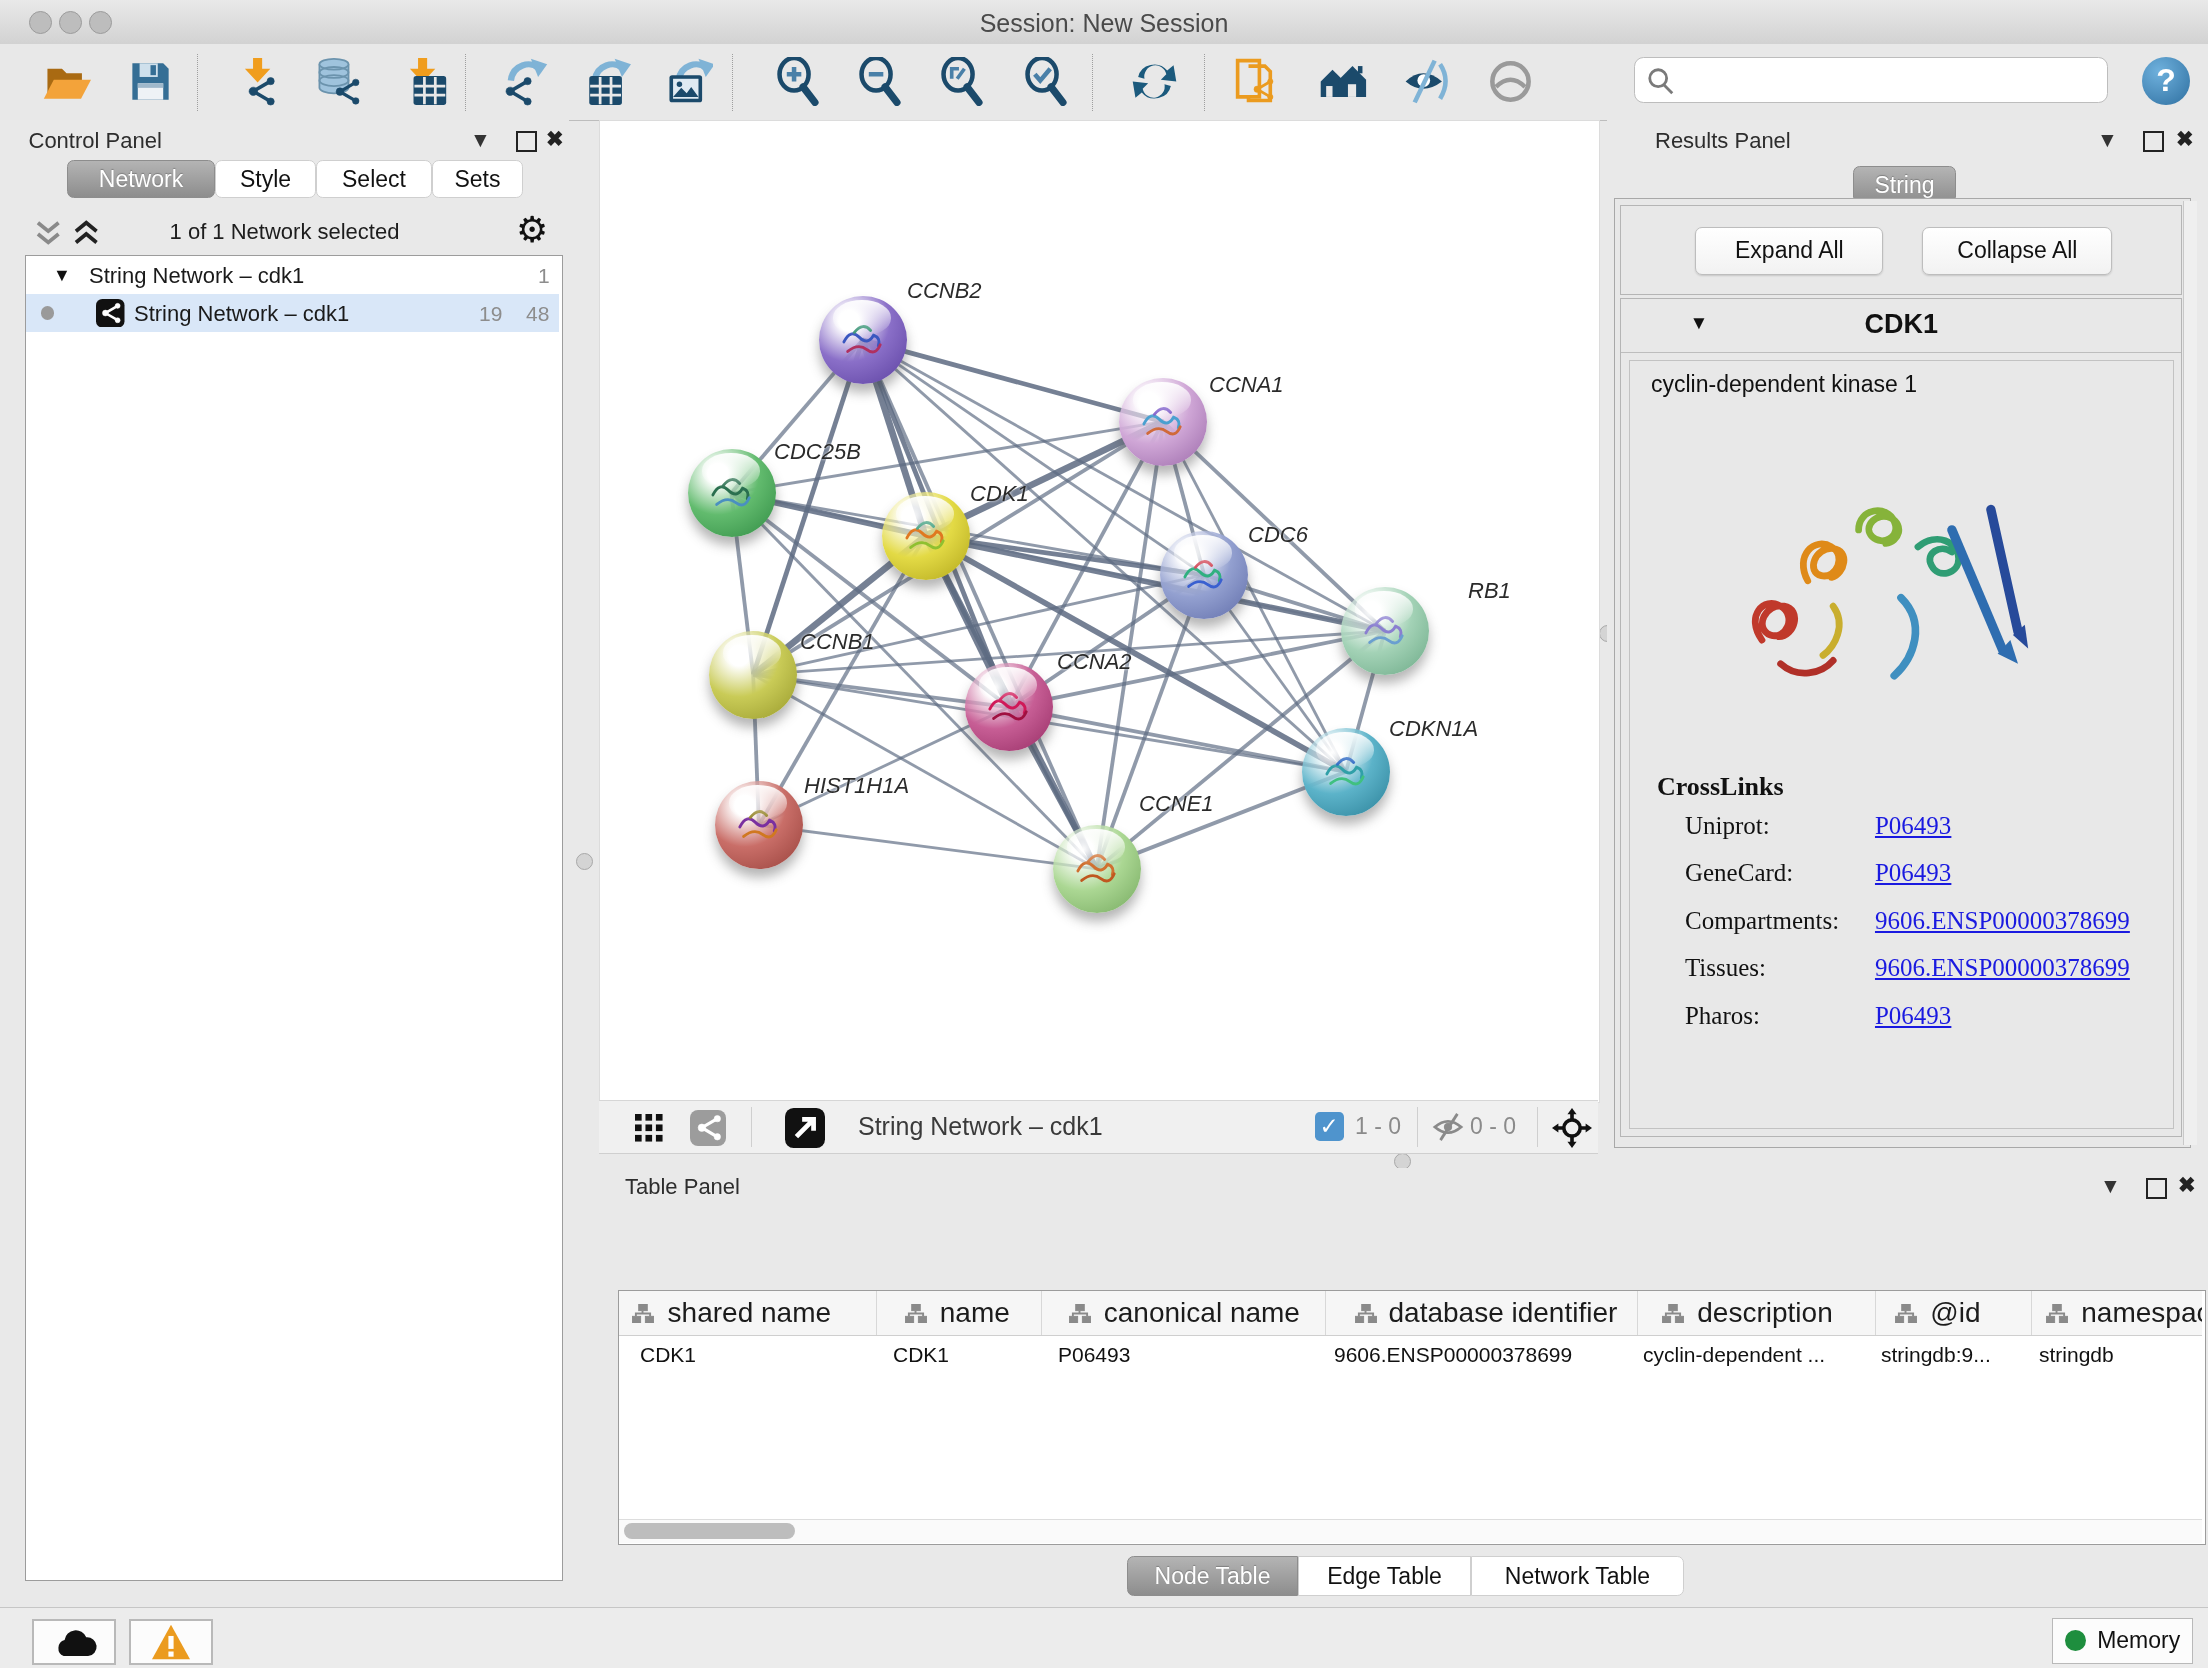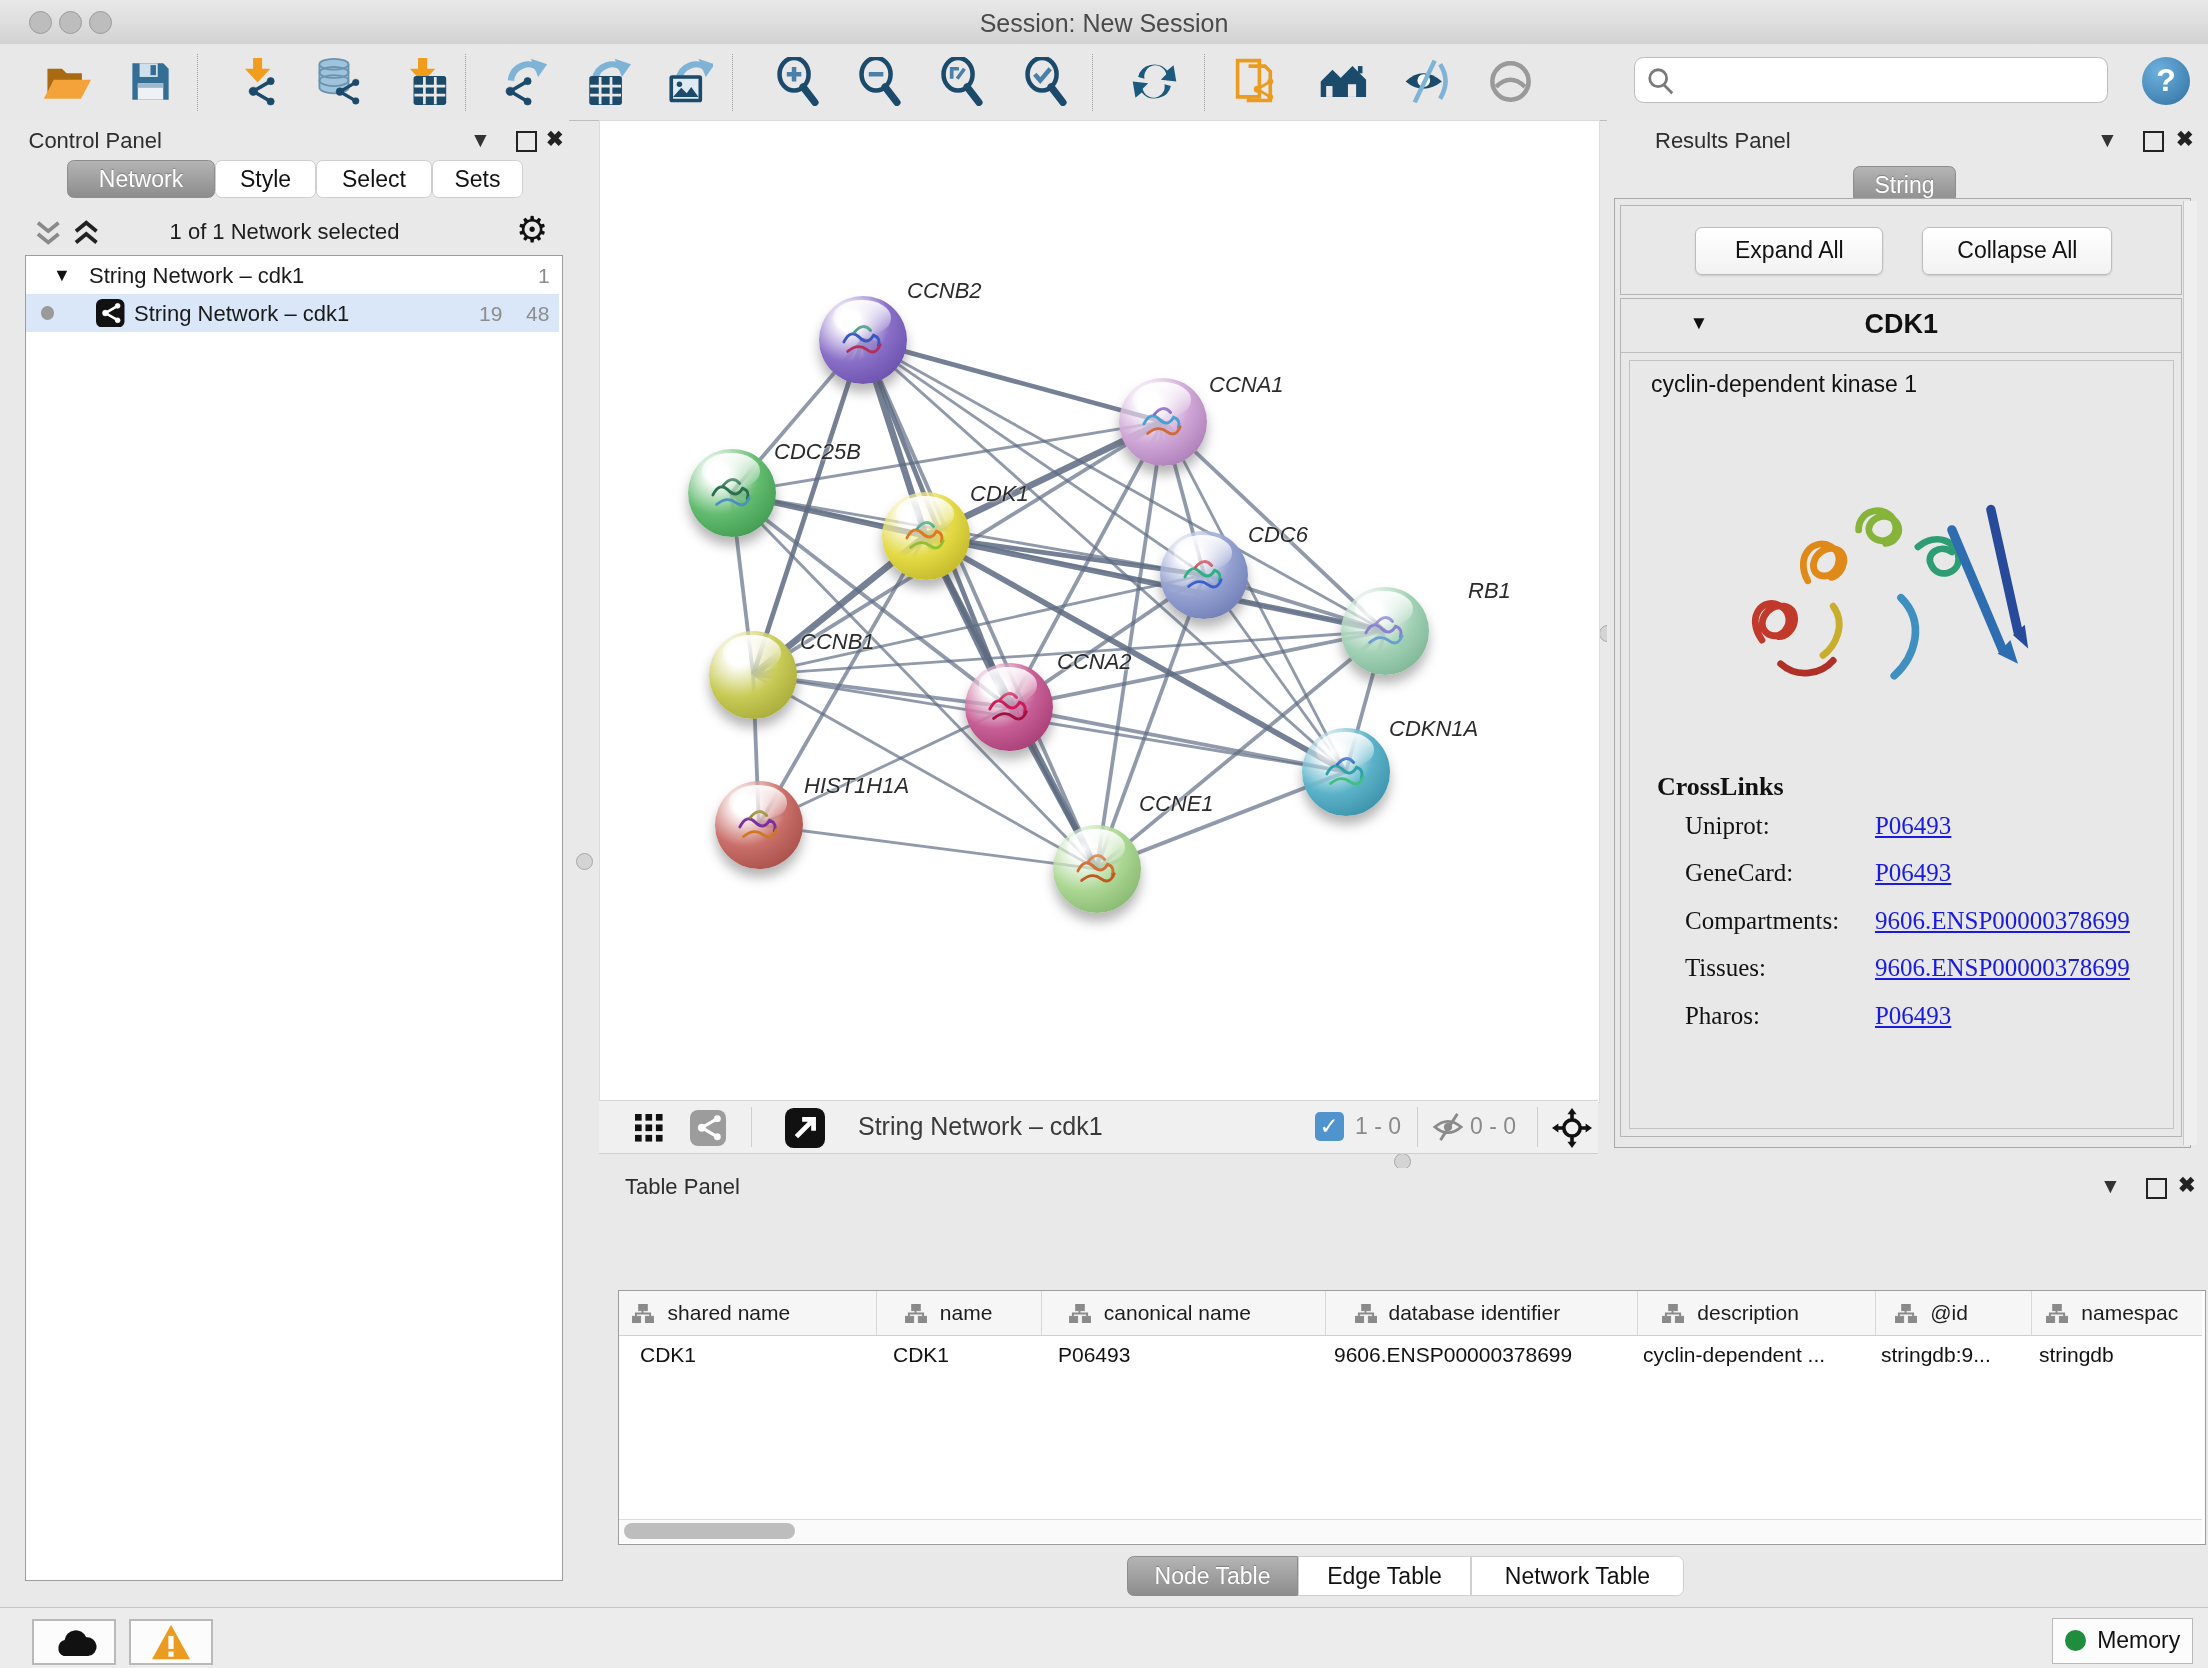--- a/index.html
+++ b/index.html
@@ -49,21 +49,21 @@
   #netname{font-size:25px;color:#3a3a3a;top:11.4px;}
   .checkbox{width:28.5px;height:28.5px;border-radius:4.8px;background:#4f94cd;color:#fff;font-size:23px;
     text-align:center;line-height:28.5px;top:11.4px;}
   
   .btn{background:linear-gradient(#ffffff,#f2f2f2);border:1px solid #bdbdbd;border-radius:7px;
        font-size:23px;color:#111;display:flex;align-items:center;justify-content:center;
        box-shadow:0 1px 1.9px rgba(0,0,0,.15);}
   .serif{font-family:"Liberation Serif",serif;}
   .xl-label{font-size:25px;color:#111;}
   .xl-link{font-size:25px;color:#1a1ae0;text-decoration:underline;}
-  .thead{font-size:21px;color:#1c1c1c;}
+  .thead{font-size:28px;color:#1c1c1c;}
   .tcell{font-size:21px;color:#111;white-space:nowrap;}
   .hcol{position:absolute;top:0;height:44px;border-right:1px solid #d8d8d8;display:flex;align-items:center;}
   
   .btab{height:38px;}
   
   #statusbar{left:0;top:1607px;width:2208px;height:61px;background:#ececec;border-top:1.9px solid #c6c6c6;}
   .stbtn{top:11.4px;width:80px;height:42px;background:#fcfcfc;border:2.9px solid #b9b9b9;display:flex;align-items:center;justify-content:center;}
   #membtn{left:2052px;top:9.5px;width:139px;height:44px;background:#fcfcfc;border:1.9px solid #b9b9b9;
      display:flex;align-items:center;justify-content:center;gap:11.4px;font-size:23px;color:#111;}
 </style>

